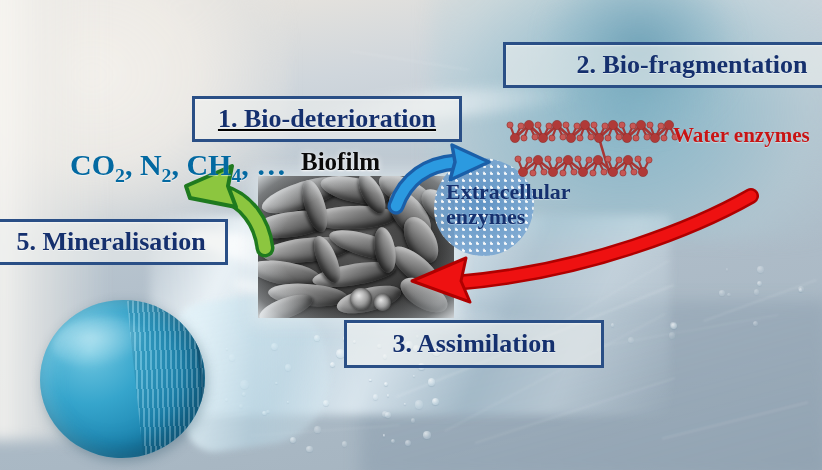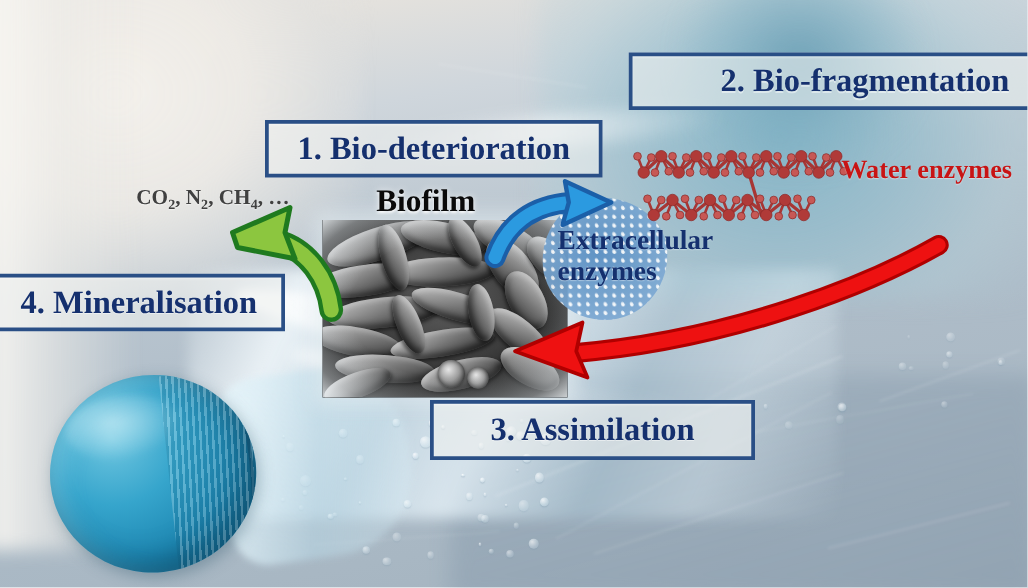--- a/index.html
+++ b/index.html
@@ -168,36 +168,35 @@
     box-shadow:0 1px 2px rgba(255,255,255,.5) inset;
     display:flex;align-items:center;justify-content:center;
   }
   .lbox span{
     color:#15306e;
     font-weight:bold;
     font-family:"Liberation Serif",serif;
     white-space:nowrap;
     text-shadow:0 1px 0 rgba(255,255,255,.45);
   }
-  #box-biodeterioration{left:212px;top:96px;width:264px;height:40px;}
+  #box-biodeterioration{left:192px;top:96px;width:264px;height:40px;text-decoration:underline;}
   #box-biodeterioration span{font-size:26px;}
   #box-biofragmentation{left:503px;top:42px;width:278px;height:40px;padding-left:47px;}
   #box-biofragmentation span{font-size:26px;}
   #box-mineralisation{left:-6px;top:219px;width:228px;height:40px;}
   #box-mineralisation span{font-size:26px;}
   #box-assimilation{left:344px;top:320px;width:254px;height:42px;text-align:center;}
   #box-assimilation span{font-size:26px;}
 
   
   .ftext{position:absolute;font-weight:bold;font-family:"Liberation Serif",serif;white-space:nowrap;}
 
   #label-gases{
-    left:70px;top:148px;font-size:17px;color:#404040;
+    left:70px;top:148px;font-size:30px;color:#0369a1;
     text-shadow:0 1px 1px rgba(255,255,255,.55);
-    margin-left:39px;
   }
   #label-gases sub{font-size:.66em;}
 
   #label-biofilm{
     left:301px;top:148px;font-size:25px;color:#0a0a0a;
     text-shadow:0 1px 2px rgba(255,255,255,.85),0 0 6px rgba(255,255,255,.7);
   }
 
   #label-enzymes{
     left:446px;top:180px;font-size:22px;color:#15306e;line-height:1.12;
@@ -522,16 +521,16 @@
 
   <div class="lbox" id="box-biofragmentation">
     <span>2. Bio-fragmentation</span>
   </div>
 
   <div class="lbox" id="box-assimilation">
     <span>3. Assimilation</span>
   </div>
 
   <div class="lbox" id="box-mineralisation">
-    <span>4. Mineralisation</span>
+    <span>5. Mineralisation</span>
   </div>
 
 </div>
 
 </body></html>

